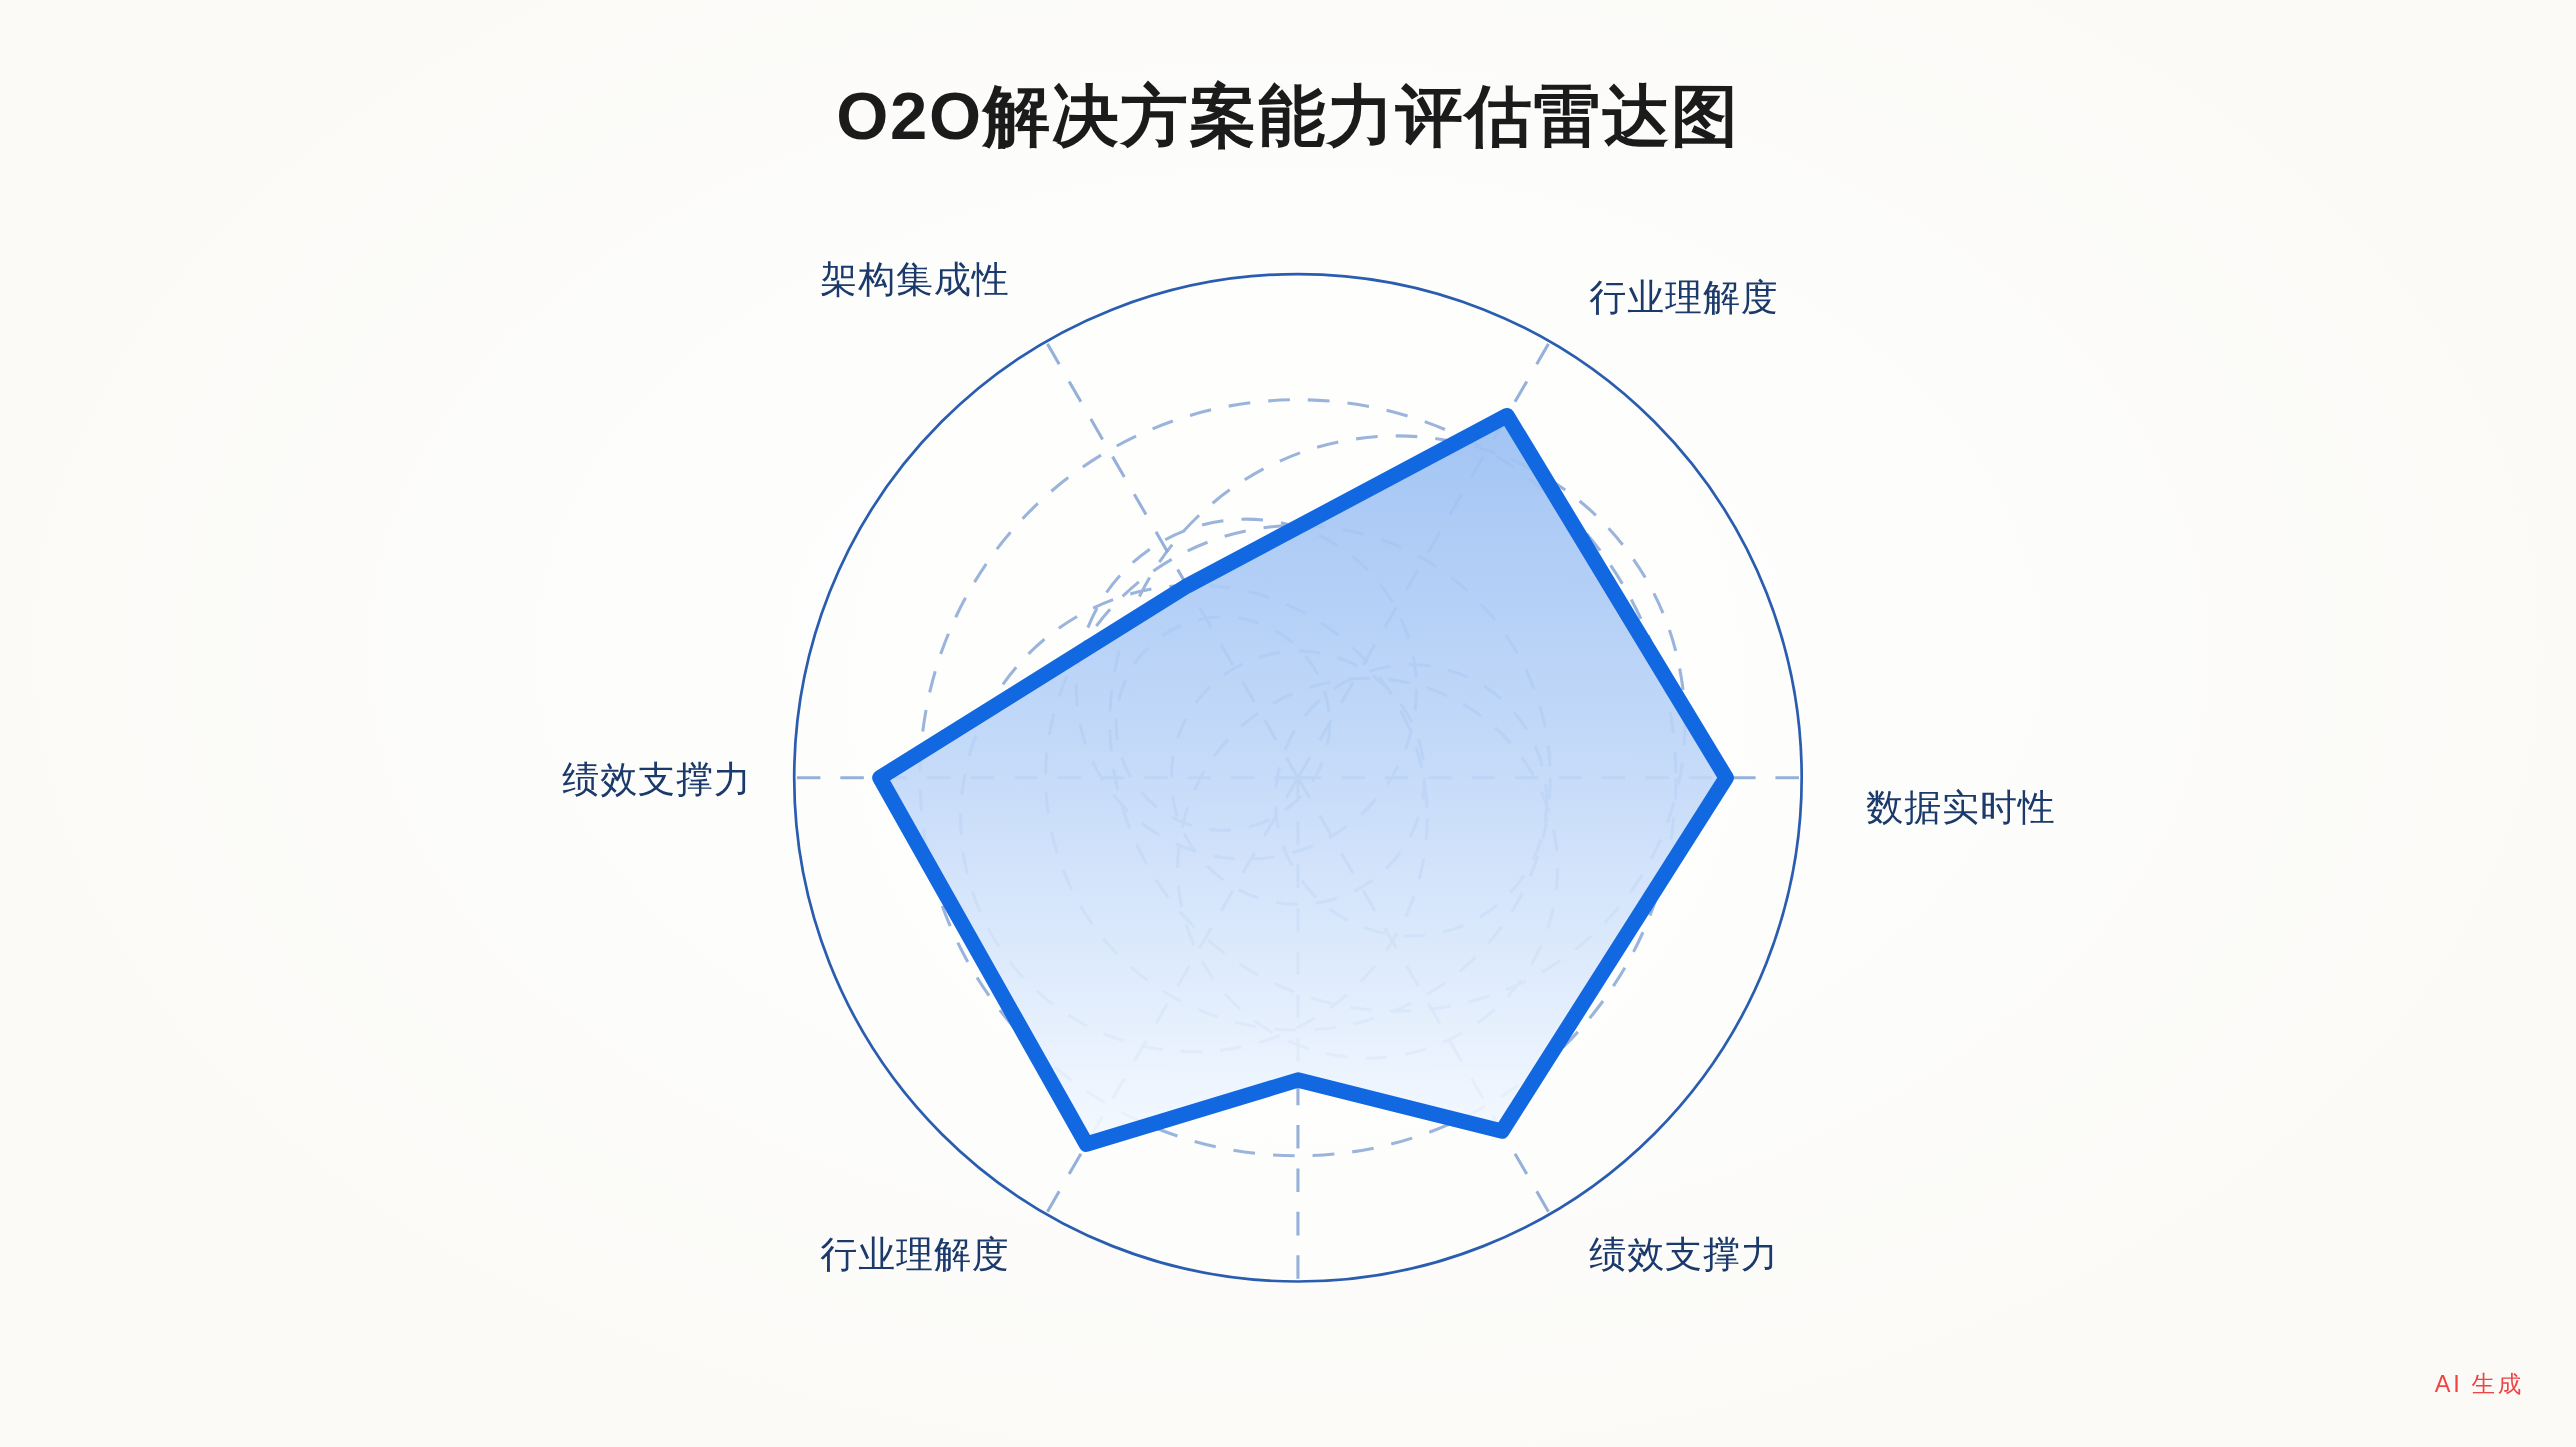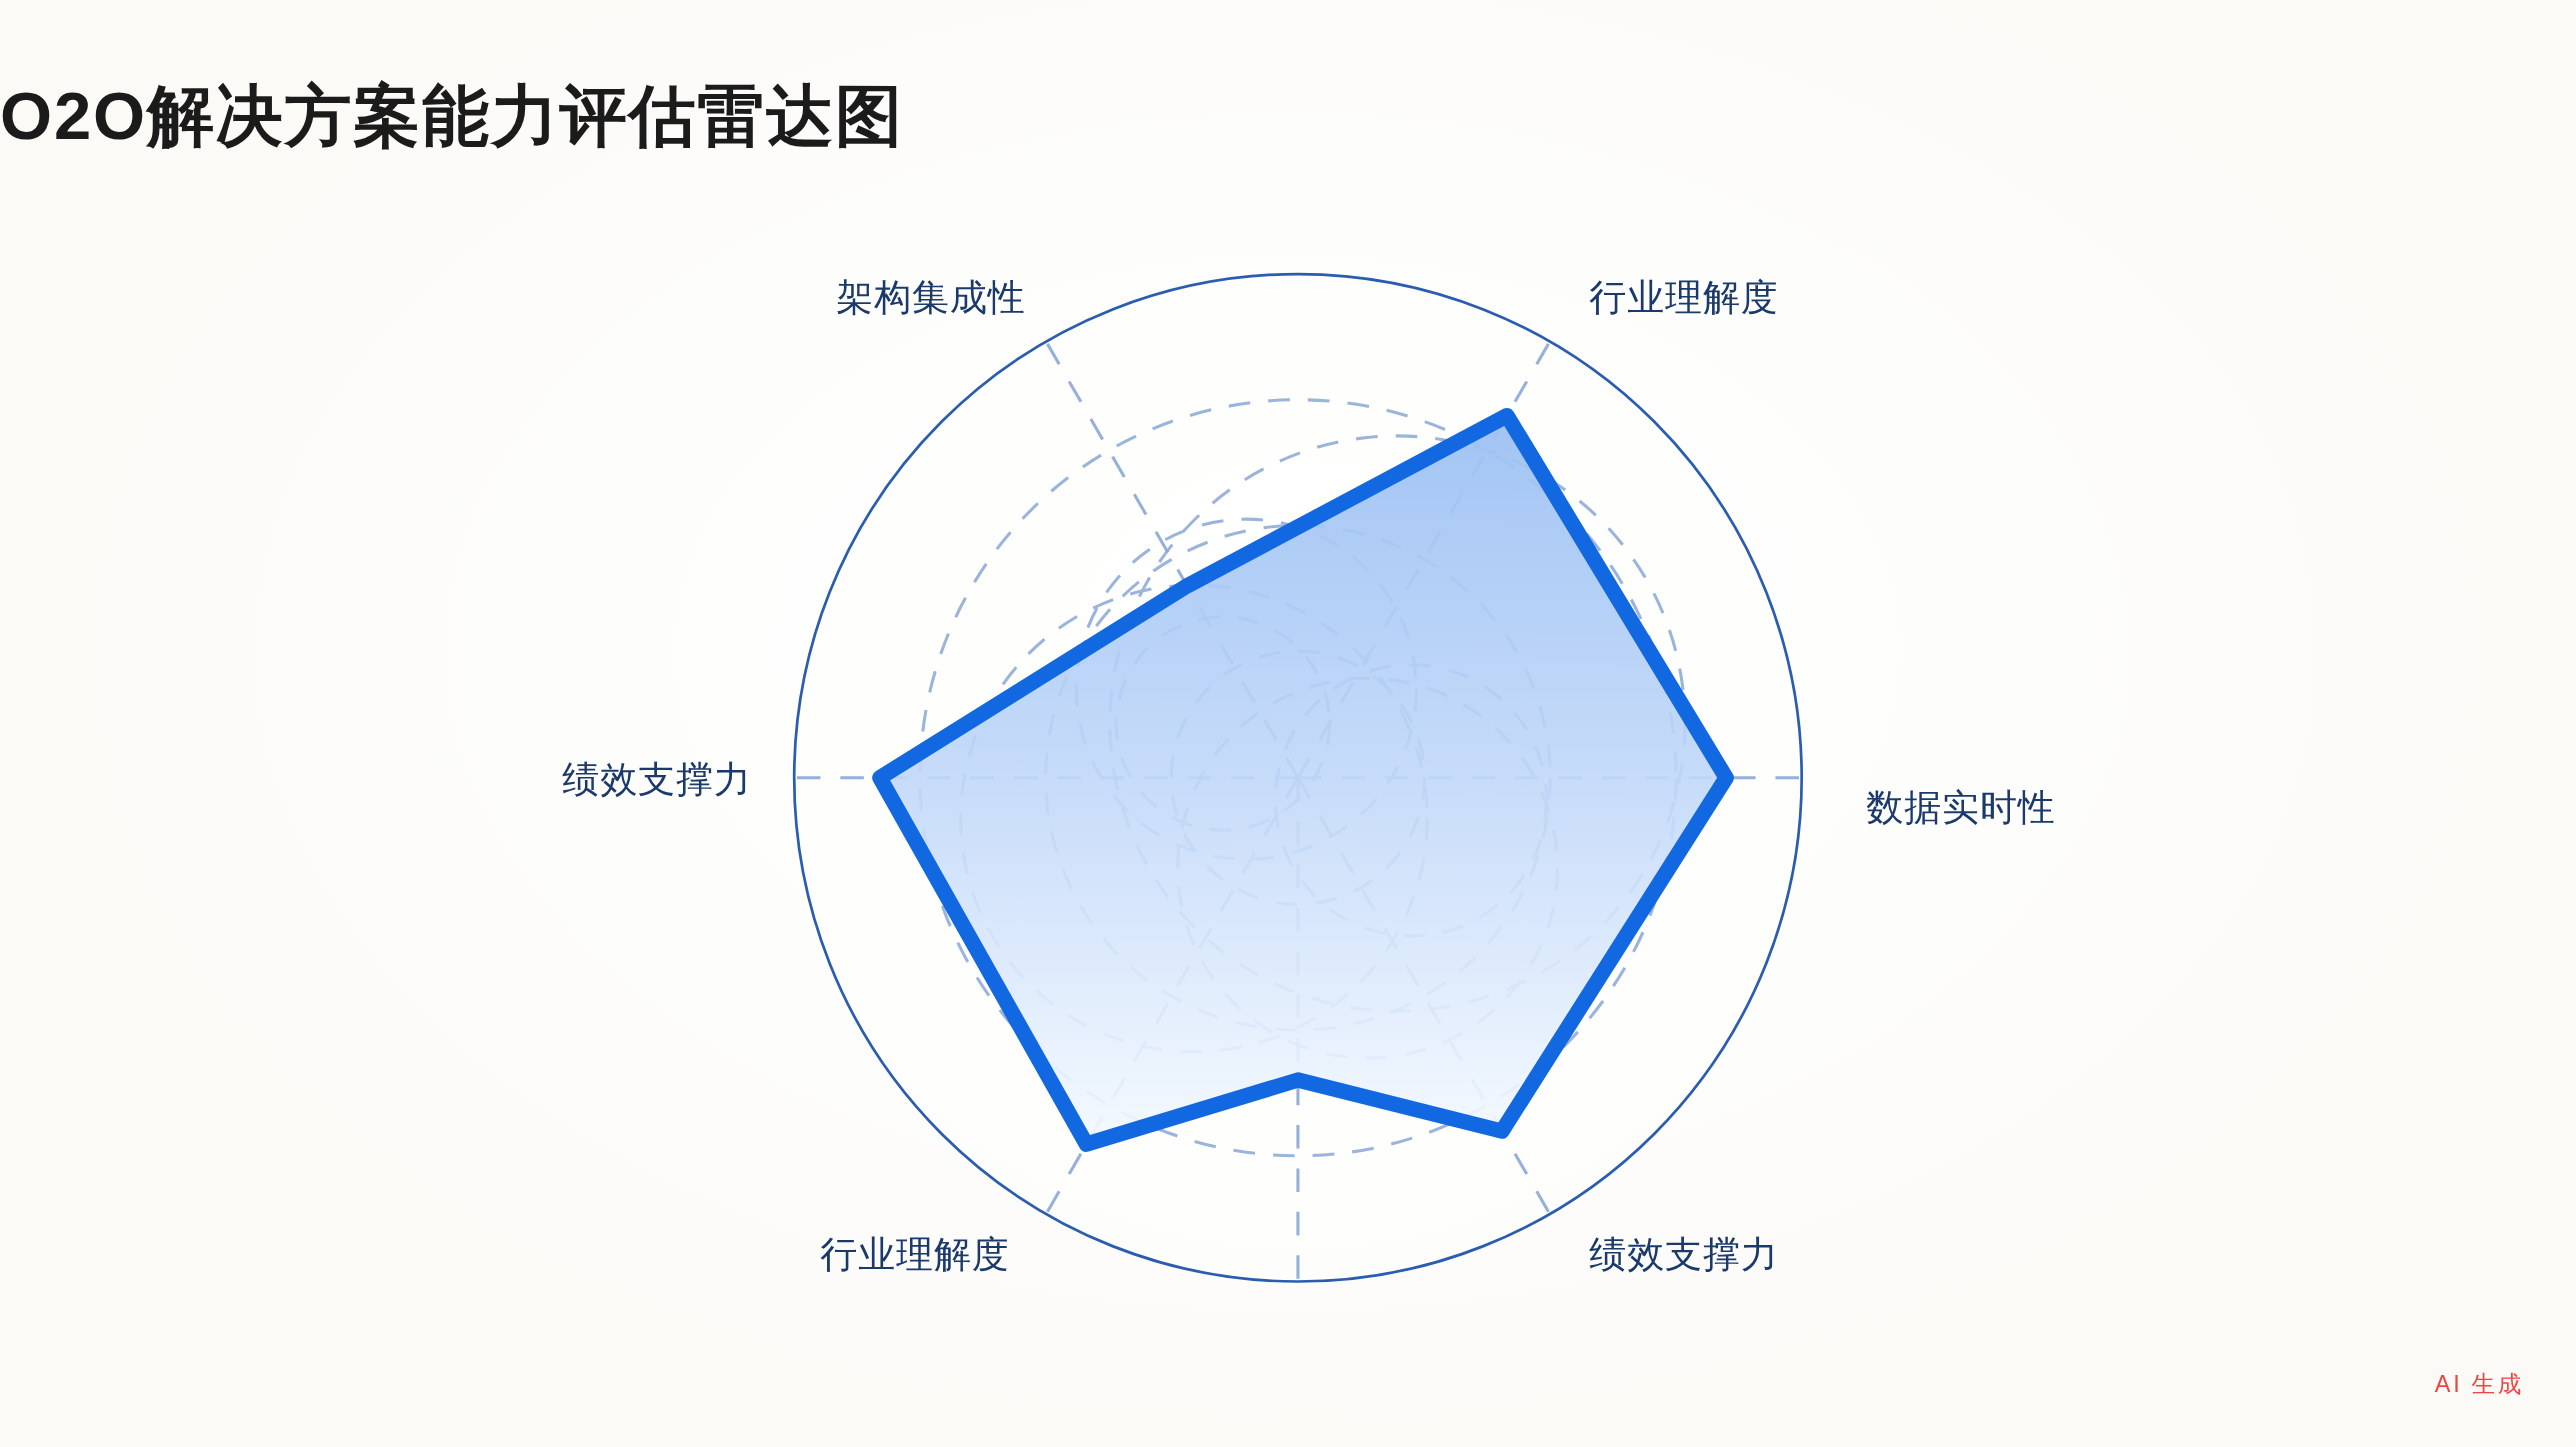--- a/index.html
+++ b/index.html
@@ -12,20 +12,21 @@
   }
   
   #page{
     position:absolute;inset:0;
     background:
       radial-gradient(ellipse 1266px 814px at 50% 45%, #ffffff 0%, #fdfdfc 55%, #fbfaf7 100%);
   }
   #chart-title{
     position:absolute;
     top:71px;left:0;width:100%;
+    text-align:center;
     font-size:67px;
     font-weight:700;
     letter-spacing:1.8px;
     color:#1b1b1b;
     white-space:nowrap;
   }
   #radar-wrap{
     position:absolute;
     left:0;top:0;width:2576px;height:1447px;
   }
@@ -94,21 +95,21 @@
       <line x1="1435" y1="860" x2="1435" y2="1417"></line>
       <line x1="1435" y1="860" x2="1156.5" y2="1342.4"></line>
       <line x1="1435" y1="860" x2="878" y2="860"></line>
       <line x1="1435" y1="860" x2="1156.5" y2="377.6"></line>
     </g>
 
     <polygon id="series-area" points="1666.2,459.6 1908.5,860.0 1660.6,1250.7 1435.0,1194.2 1201.1,1265.2 972.7,860.0 1312.5,647.8" fill="url(#fillGrad)"></polygon>
     <polygon id="series-outline" points="1666.2,459.6 1908.5,860.0 1660.6,1250.7 1435.0,1194.2 1201.1,1265.2 972.7,860.0 1312.5,647.8" fill="none" stroke="#1268e0" stroke-width="17" stroke-linejoin="round" stroke-linecap="round"></polygon>
   </svg>
 
-  <div class="axis-label" style="left:915px;top:298px;margin-left:16px;">架构集成性</div>
+  <div class="axis-label" style="left:915px;top:280px;">架构集成性</div>
 
   <div class="axis-label" style="left:1684px;top:298px;">行业理解度</div>
 
   <div class="axis-label" style="left:1961px;top:808px;">数据实时性</div>
 
   <div class="axis-label" style="left:1684px;top:1255px;">绩效支撑力</div>
 
   <div class="axis-label" style="left:915px;top:1255px;">行业理解度</div>
 
   <div class="axis-label" style="left:657px;top:780px;">绩效支撑力</div>

